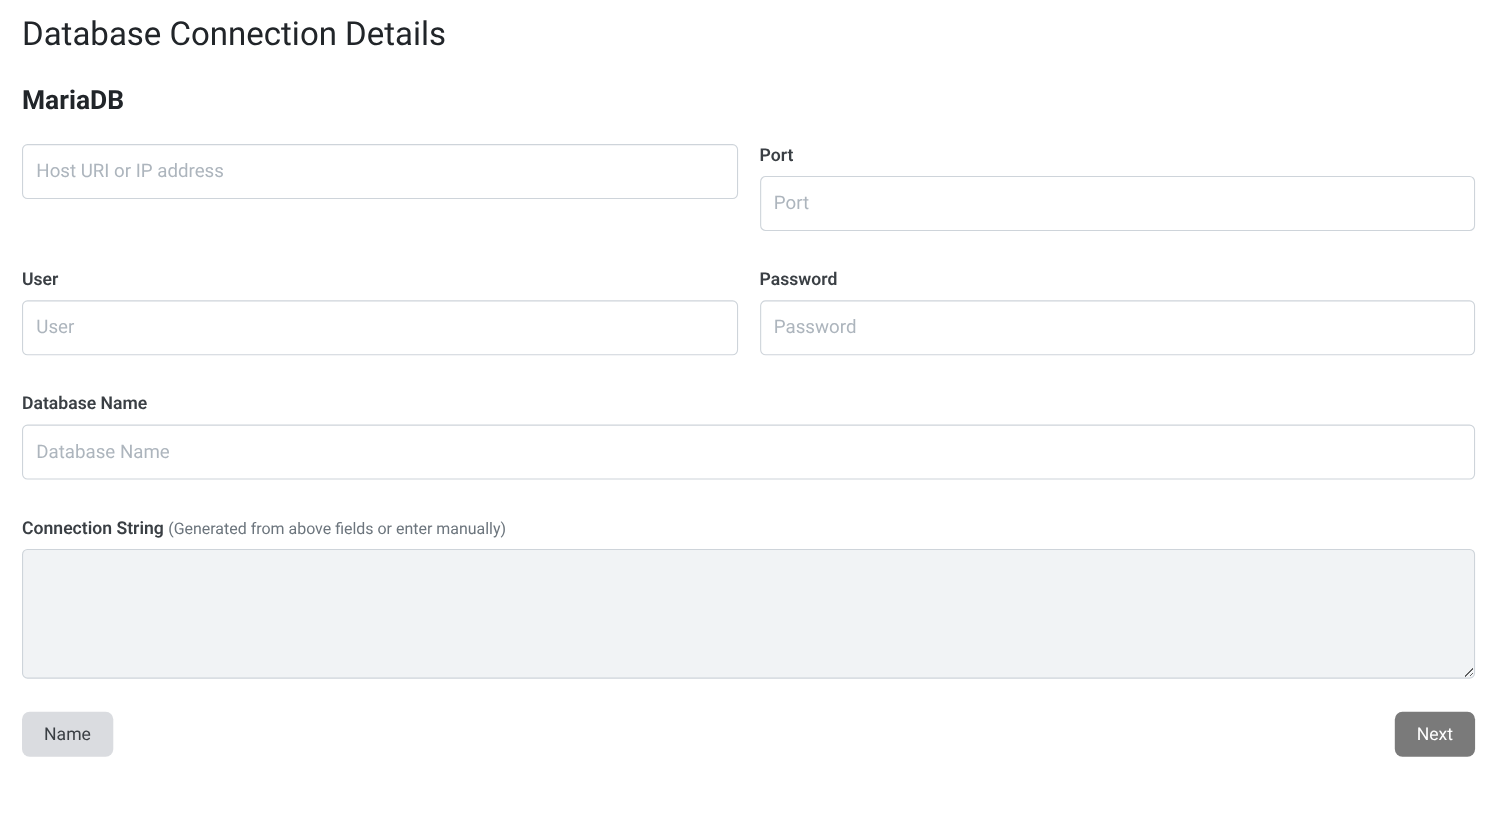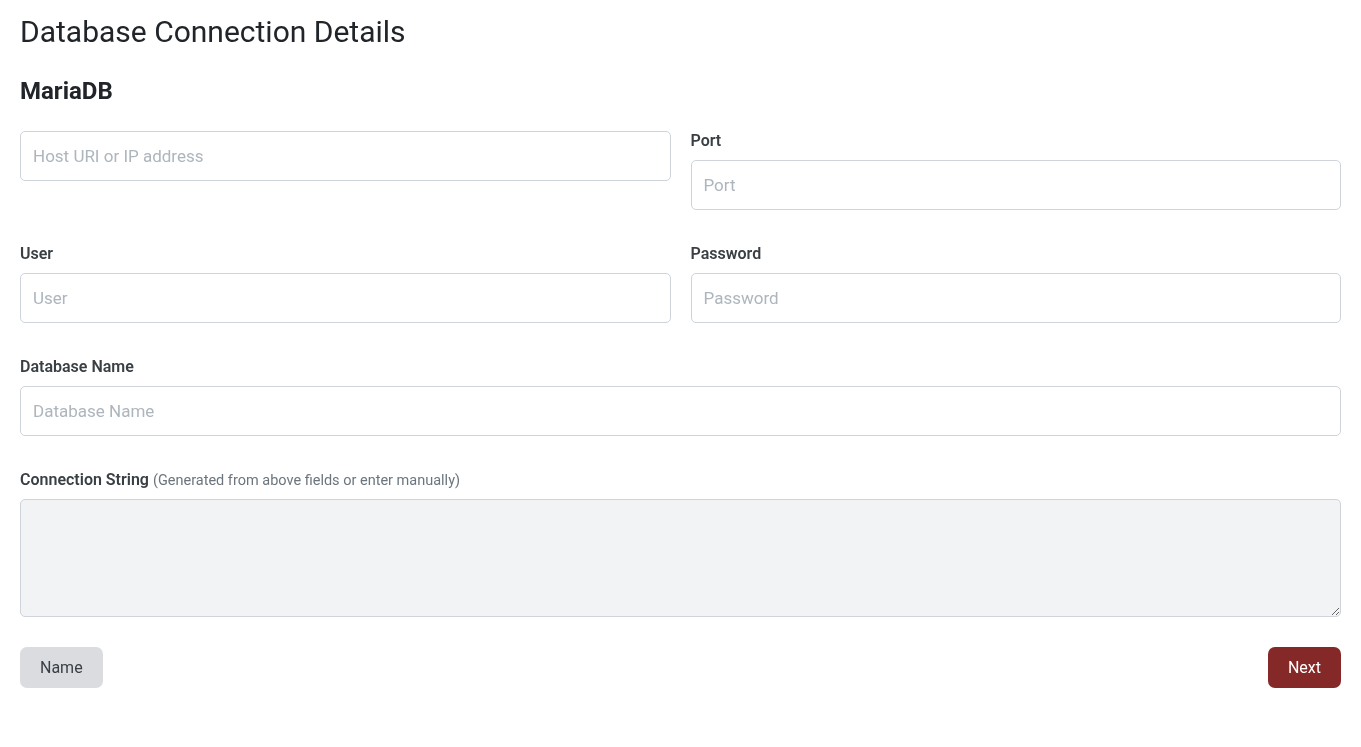--- a/index.html
+++ b/index.html
@@ -86,21 +86,21 @@
       border: none;
       border-radius: 7px;
       cursor: pointer;
       font-family: inherit;
     }
     .btn-back {
       background: #dadce0;
       color: #3a3f44;
     }
     .btn-next {
-      background: #7f1d1d;
+      background: #737373;
       color: #ffffff;
       opacity: 0.95;
     }
   </style>
 </head>
 <body>
 
 <h1 class="page-title">Database Connection Details</h1>
 <h2 class="subtitle">MariaDB</h2>
 

